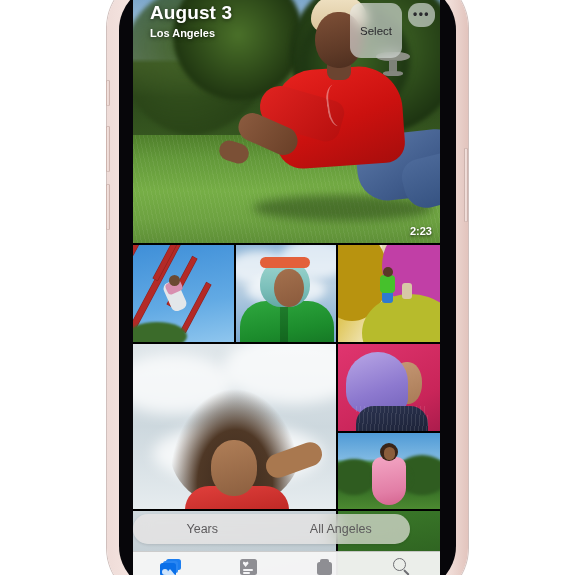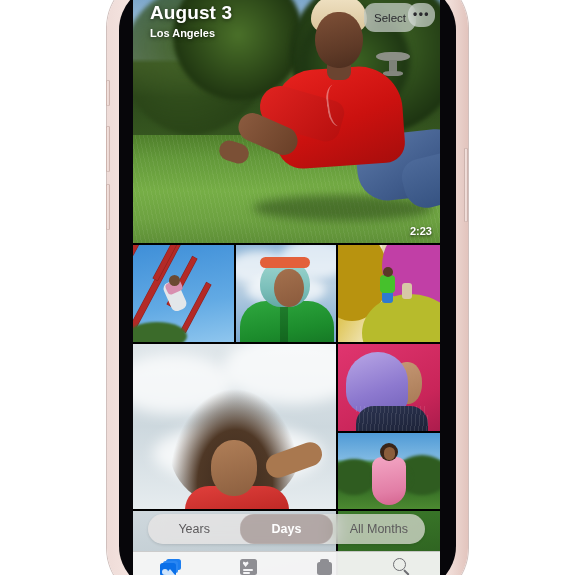--- a/index.html
+++ b/index.html
@@ -70,21 +70,21 @@
     border-radius:40%;transform:rotate(-8deg);opacity:.75;}
 
   
   .hero-title{position:absolute;left:17px;top:2px;color:#fff;font-size:19px;font-weight:bold;
     letter-spacing:.1px;text-shadow:0 1px 4px rgba(0,0,0,.6);}
   .hero-sub{position:absolute;left:17px;top:27px;color:#fff;font-size:11px;font-weight:bold;
     text-shadow:0 1px 4px rgba(0,0,0,.65);}
   .pill-btn{position:absolute;top:3px;height:21px;border-radius:11px;background:rgba(235,238,240,.60);
     color:#2a2a2e;font-size:11.5px;display:flex;align-items:center;justify-content:center;
     backdrop-filter:blur(6px);}
-  .pill-select{right:24px;padding:4px 10px;}
+  .pill-select{right:38px;padding:17px 10px;}
   .pill-more{right:5px;width:27px;letter-spacing:1.4px;font-weight:bold;font-size:12px;padding-bottom:3px;}
   .hero-time{position:absolute;right:8px;bottom:6px;color:#fff;font-size:11px;font-weight:bold;
     text-shadow:0 1px 3px rgba(0,0,0,.75);}
 
   
   .grid{position:absolute;left:0;top:245px;width:307px;height:330px;}
   .cell{position:absolute;overflow:hidden;}
 
   
   .c1{left:0;top:0;width:101px;height:97px;}
@@ -175,21 +175,21 @@
     background:linear-gradient(170deg,#f3a6c4,#e27ea6 70%,#d4648f);border-radius:10px 10px 18px 18px;}
   .a6 .head{position:absolute;left:42px;top:10px;width:18px;height:18px;border-radius:50%;
     background:#3a2518;}
   .a6 .face{position:absolute;left:46px;top:14px;width:11px;height:13px;border-radius:6px;background:#8b5e3c;}
 
   
   .a7{position:absolute;inset:0;background:linear-gradient(170deg,#cfd8dd,#b9c6cd);}
   .a8{position:absolute;inset:0;background:linear-gradient(170deg,#3b7a2a,#2b5c1e);}
 
   
-  .segwrap{position:absolute;left:15px;top:514px;width:277px;height:30px;border-radius:15px;
+  .segwrap{position:absolute;left:0;top:514px;width:277px;height:30px;border-radius:15px;
     background:rgba(236,232,230,.68);backdrop-filter:blur(10px);display:flex;align-items:center;
     box-shadow:0 1px 3px rgba(0,0,0,.12);overflow:hidden;}
   .seg{flex:1;text-align:center;font-size:12.5px;color:#5c5a5c;line-height:30px;height:30px;}
   .seg.active{color:#ffffff;font-weight:bold;border-radius:14px;
     background:rgba(150,132,130,.62);box-shadow:inset 0 0 0 .5px rgba(255,255,255,.15);}
 
   
   .tabbar{position:absolute;left:0;top:551px;width:307px;height:24px;
     background:rgba(246,246,246,.95);border-top:.5px solid rgba(0,0,0,.16);
     display:flex;align-items:flex-start;justify-content:space-around;padding-top:4px;box-sizing:border-box;}
@@ -350,22 +350,21 @@
       <div class="cell c7">
         <div class="a7"></div>
       </div>
       <div class="cell c8">
         <div class="a8"></div>
       </div>
     </div>
 
     <div class="segwrap">
       <div class="seg">Years</div>
-      <div class="seg active">Days</div>
-      <div class="seg">All Months</div>
+      <div class="seg">All Angeles</div>
     </div>
 
     <div class="tabbar">
       <div class="tab">
         <div class="ic-lib">
           <div class="bk"></div>
             <div class="md"></div>
             <div class="fr"></div>
           <div class="tri"></div>
             <div class="mt"></div>

